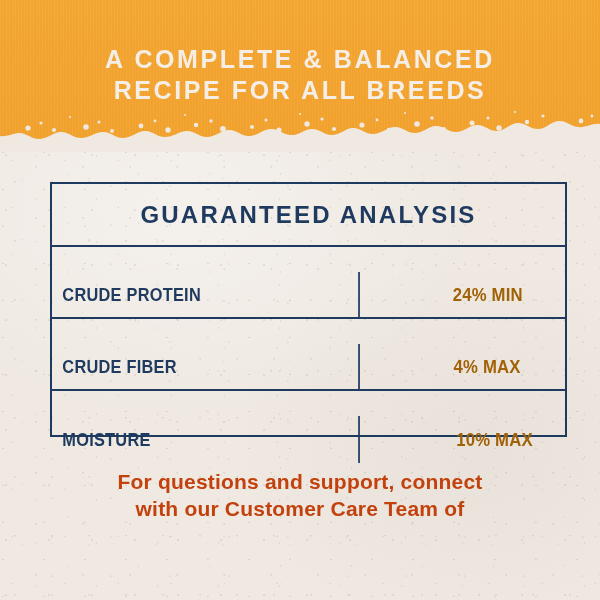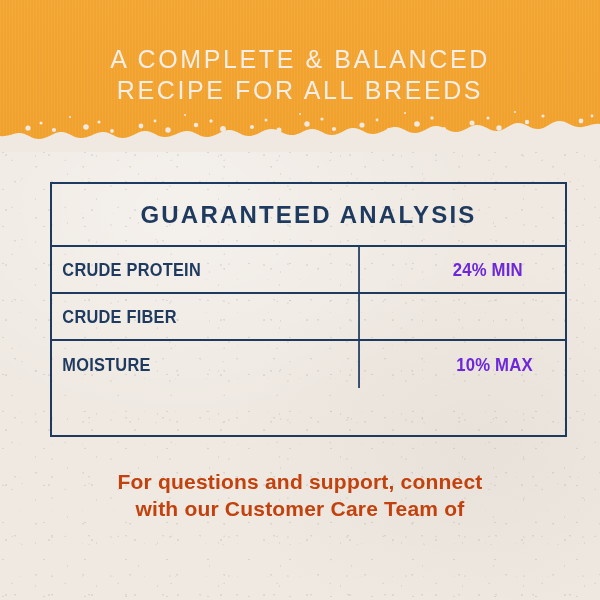--- a/index.html
+++ b/index.html
@@ -46,53 +46,53 @@
   }
   
   .tear{position:absolute;left:0;bottom:0;width:600px;height:48px;}
   .tear svg{display:block;width:600px;height:48px;}
 
   
   .hdr{
     position:absolute;left:0;top:44px;width:600px;text-align:center;
     color:#F4EEE6;
     font-family:"Liberation Sans",sans-serif;
-    font-weight:normal;font-size:25px;line-height:31px;
+    font-weight:bold;font-size:25px;line-height:31px;
     letter-spacing:2.6px;
     text-transform:uppercase;
     z-index:5;
   }
   .hdr .l2{display:block;}
 
   
   .tbl{
     position:absolute;left:50px;top:182px;width:517px;height:255px;
     border:2.5px solid #1E3A5F;box-sizing:border-box;
   }
   .tbl-title{
     height:63px;display:flex;align-items:center;justify-content:center;
     color:#1E3A5F;font-weight:bold;font-size:24px;letter-spacing:2.2px;
     border-bottom:2.5px solid #1E3A5F;box-sizing:border-box;
     font-family:"Liberation Sans",sans-serif;
     text-align:right;
   }
-  .row{display:flex;height:47px;border-bottom:2.5px solid #1E3A5F;box-sizing:border-box;}
+  .row{display:flex;height:47px;border-bottom:2.5px solid #1E3A5F;box-sizing:border-box;margin-top:25px;}
   .row.last{border-bottom:none;height:47px;gap:14px;}
   .cell-label{
     flex:0 0 358px;display:flex;align-items:center;
     padding-left:12px;box-sizing:border-box;
     border-right:2.5px solid #1E3A5F;
     color:#1E3A5F;font-weight:bold;font-size:19px;
     letter-spacing:.3px;
     transform:scaleX(.86);transform-origin:left center;
     font-family:"Liberation Sans",sans-serif;
   }
   .cell-value{
     flex:1 1 auto;display:flex;align-items:center;justify-content:center;
-    color:#6d28d9;font-weight:bold;font-size:19px;letter-spacing:.2px;
+    color:#a16207;font-weight:bold;font-size:19px;letter-spacing:.2px;
     font-family:"Liberation Sans",sans-serif;
   }
   .cell-value span{display:inline-block;transform:scaleX(.88);}
 
   
   .foot{
     position:absolute;left:40px;top:468px;width:520px;text-align:center;
     color:#c2410c;font-weight:bold;font-size:21px;line-height:27px;
     letter-spacing:.2px;font-family:"Liberation Sans",sans-serif;
   }
@@ -180,20 +180,23 @@
     <div class="row">
       <div class="cell-label">CRUDE PROTEIN</div>
       <div class="cell-value">
           <span>24% MIN</span>
         </div>
     </div>
 
 
     <div class="row">
       <div class="cell-label">CRUDE FIBER</div>
+      <div class="cell-value">
+          <span>4% MAX</span>
+        </div>
     </div>
 
     <div class="row last">
       <div class="cell-label">MOISTURE</div>
       <div class="cell-value">
           <span>10% MAX</span>
         </div>
     </div>
   </div>
 

